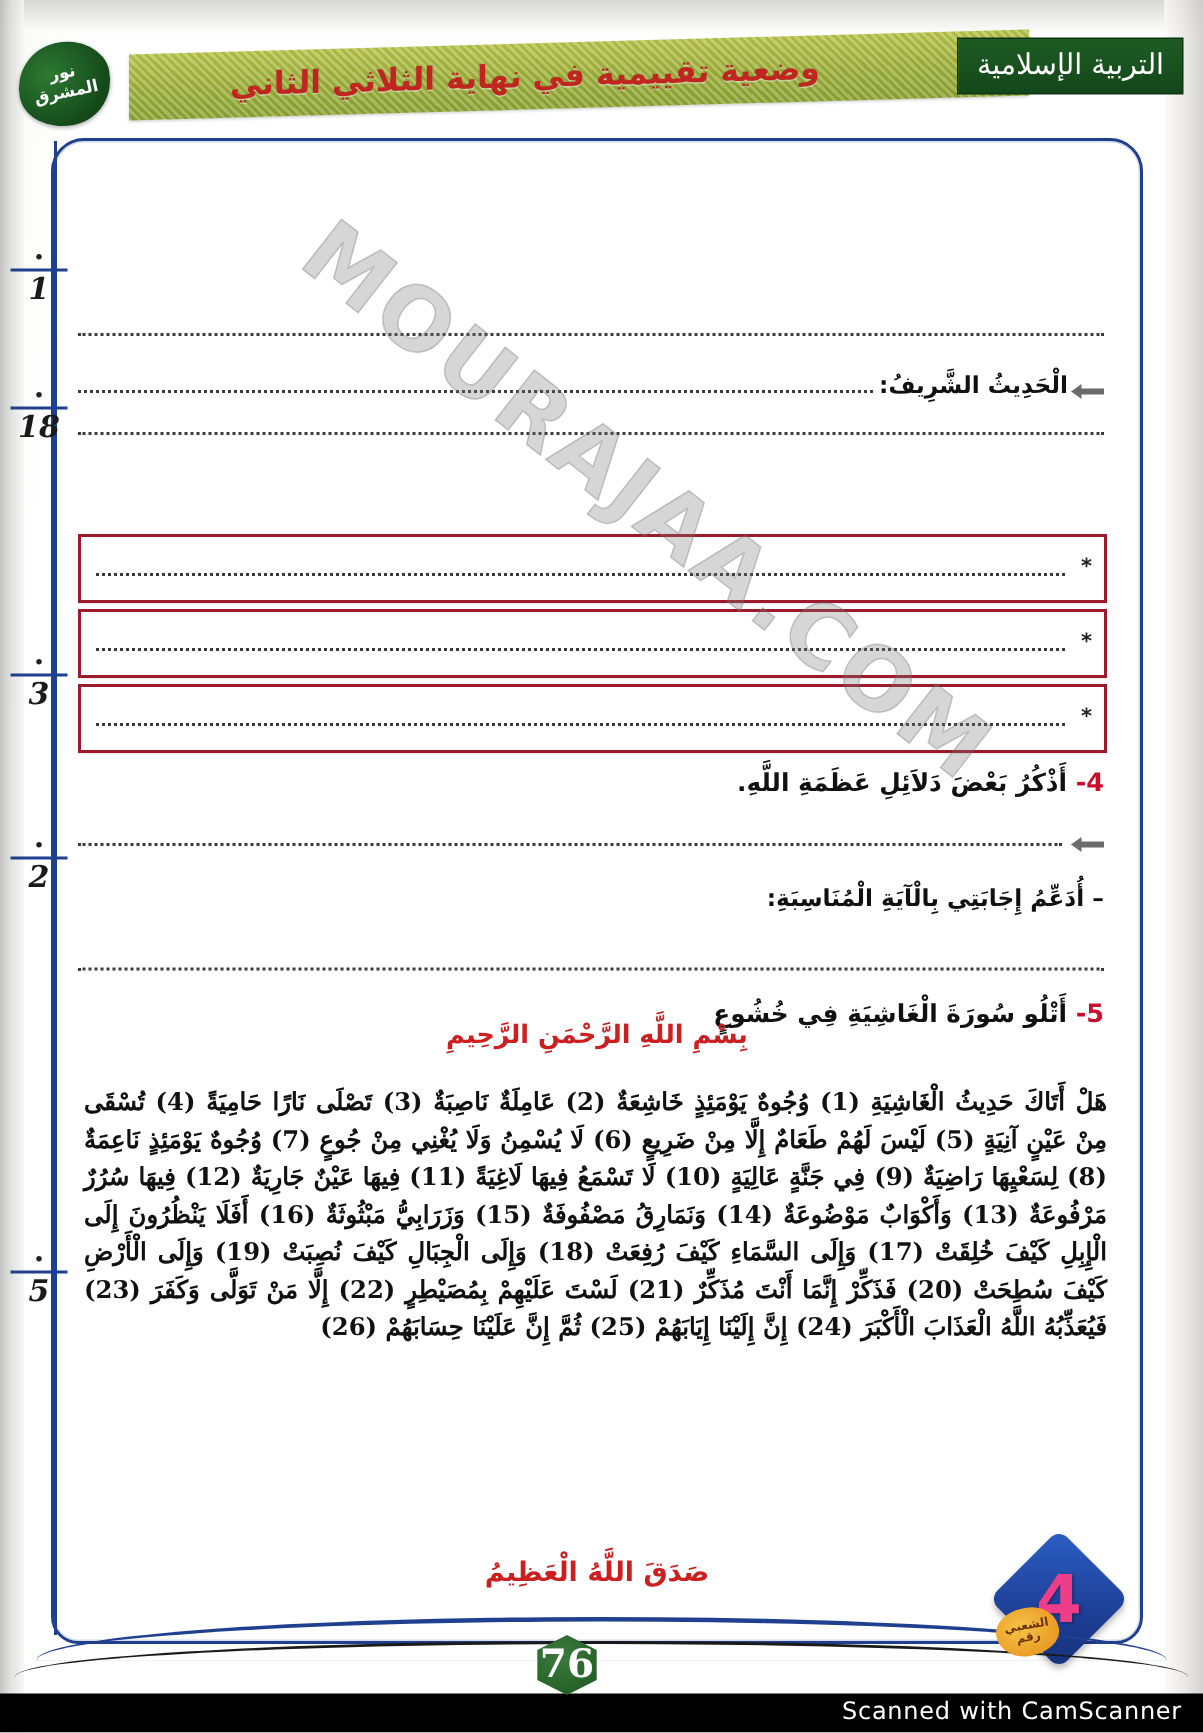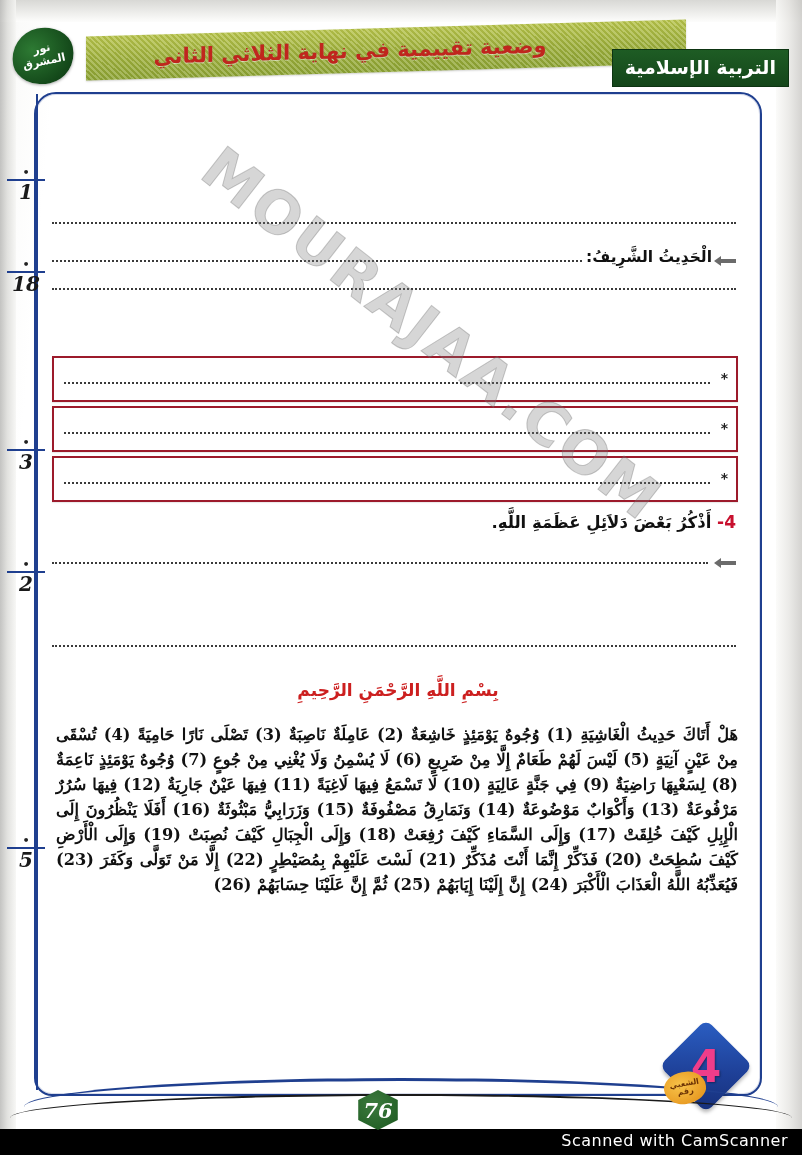--- a/index.html
+++ b/index.html
@@ -52,25 +52,24 @@
     font-size:21px;font-weight:700;
     text-shadow:0 1px 0 rgba(255,255,255,.45), 0 0 1px rgba(0,0,0,.3);
     letter-spacing:-0.5px;
     white-space:nowrap;
   }
   .subject-tab{
     position:absolute;right:13px;top:3px;
     background:linear-gradient(180deg,#1e5c24 0%,#14461a 100%);
     color:#ffffff;
     padding:6px 12px 8px 12px;
-    font-size:19px;font-weight:700;
+    font-size:19px;font-weight:400;
     border:1px solid #0d3412;
     white-space:nowrap;
     letter-spacing:-0.3px;
-    margin-top:24px;
   }
   .logo-badge{
     position:absolute;left:12px;top:28px;
     width:62px;height:56px;
     background:radial-gradient(ellipse at 35% 35%,#2d7a33 0%,#14491a 70%,#0c3412 100%);
     border-radius:50% 50% 48% 52%/55% 45% 55% 45%;
     transform:rotate(-12deg);
     display:flex;flex-direction:column;align-items:center;justify-content:center;
     color:#ffffff;font-size:11px;font-weight:700;line-height:1.15;
     text-align:center;
@@ -233,24 +232,23 @@
   .bottom-curve-black{
     position:absolute;left:10px;top:1094px;width:782px;height:22px;
     border-top:2px solid #1a1a1a;
     border-radius:50%/100% 100% 0 0;
   }
   .page-num{
     position:absolute;left:355px;top:1090px;width:46px;height:40px;
     background:radial-gradient(ellipse at 40% 35%,#3c7a3e 0%,#246127 70%,#184a1c 100%);
     clip-path:polygon(50% 0%,93% 25%,93% 75%,50% 100%,7% 75%,7% 25%);
     display:flex;align-items:center;justify-content:center;
-    color:#ffffff;font-size:21px;font-weight:700;
+    color:#ffffff;font-size:26px;font-weight:700;
     font-family:"DejaVu Serif","Liberation Serif",serif;
     z-index:5;
-    font-style:italic;
   }
 
   
   .scanstrip{
     position:absolute;left:0;bottom:0;width:802px;height:26px;
     background:#000000;
   }
   .scanstrip .label{
     position:absolute;right:14px;top:2px;
     color:#ffffff;font-size:16px;
@@ -336,28 +334,36 @@
     <div class="q" style="top:412px">
       <span class="qnum">4-</span>
       <span>أَذْكُرُ بَعْضَ دَلاَئِلِ عَظَمَةِ اللَّهِ.</span>
     </div>
 
     <div class="subline" style="top:452px">
       <span class="arrow-rtl"></span>
       <span class="dots"></span>
     </div>
 
+    <div class="q" style="top:490px;font-size:15.5px">
+      <span>– أُدَعِّمُ إِجَابَتِي بِالْآيَةِ الْمُنَاسِبَةِ:</span>
+    </div>
 
     <div class="rule-line" style="top:545px"></div>
 
+    <div class="q" style="top:566px">
+      <span class="qnum">5-</span>
+      <span>أَتْلُو سُورَةَ الْغَاشِيَةِ فِي خُشُوعٍ</span>
+    </div>
 
     <div class="basmala" style="top:580px">بِسْمِ اللَّهِ الرَّحْمَنِ الرَّحِيمِ</div>
 
     <div class="quran" style="top:622px">هَلْ أَتَاكَ حَدِيثُ الْغَاشِيَةِ (1) وُجُوهٌ يَوْمَئِذٍ خَاشِعَةٌ (2) عَامِلَةٌ نَاصِبَةٌ (3) تَصْلَى نَارًا حَامِيَةً (4) تُسْقَى مِنْ عَيْنٍ آنِيَةٍ (5) لَيْسَ لَهُمْ طَعَامٌ إِلَّا مِنْ ضَرِيعٍ (6) لَا يُسْمِنُ وَلَا يُغْنِي مِنْ جُوعٍ (7) وُجُوهٌ يَوْمَئِذٍ نَاعِمَةٌ (8) لِسَعْيِهَا رَاضِيَةٌ (9) فِي جَنَّةٍ عَالِيَةٍ (10) لَا تَسْمَعُ فِيهَا لَاغِيَةً (11) فِيهَا عَيْنٌ جَارِيَةٌ (12) فِيهَا سُرُرٌ مَرْفُوعَةٌ (13) وَأَكْوَابٌ مَوْضُوعَةٌ (14) وَنَمَارِقُ مَصْفُوفَةٌ (15) وَزَرَابِيُّ مَبْثُوثَةٌ (16) أَفَلَا يَنْظُرُونَ إِلَى الْإِبِلِ كَيْفَ خُلِقَتْ (17) وَإِلَى السَّمَاءِ كَيْفَ رُفِعَتْ (18) وَإِلَى الْجِبَالِ كَيْفَ نُصِبَتْ (19) وَإِلَى الْأَرْضِ كَيْفَ سُطِحَتْ (20) فَذَكِّرْ إِنَّمَا أَنْتَ مُذَكِّرٌ (21) لَسْتَ عَلَيْهِمْ بِمُصَيْطِرٍ (22) إِلَّا مَنْ تَوَلَّى وَكَفَرَ (23) فَيُعَذِّبُهُ اللَّهُ الْعَذَابَ الْأَكْبَرَ (24) إِنَّ إِلَيْنَا إِيَابَهُمْ (25) ثُمَّ إِنَّ عَلَيْنَا حِسَابَهُمْ (26)</div>
 
+    <div class="sadaqa" style="top:938px">صَدَقَ اللَّهُ الْعَظِيمُ</div>
   </div>
 
   <div class="watermark">MOURAJAA.COM</div>
 
   <div class="diamond"></div>
   <div class="diamond-num">4</div>
   <div class="diamond-tag">
     <span>الشعبي</span>
     <span>رقم</span>
   </div>

